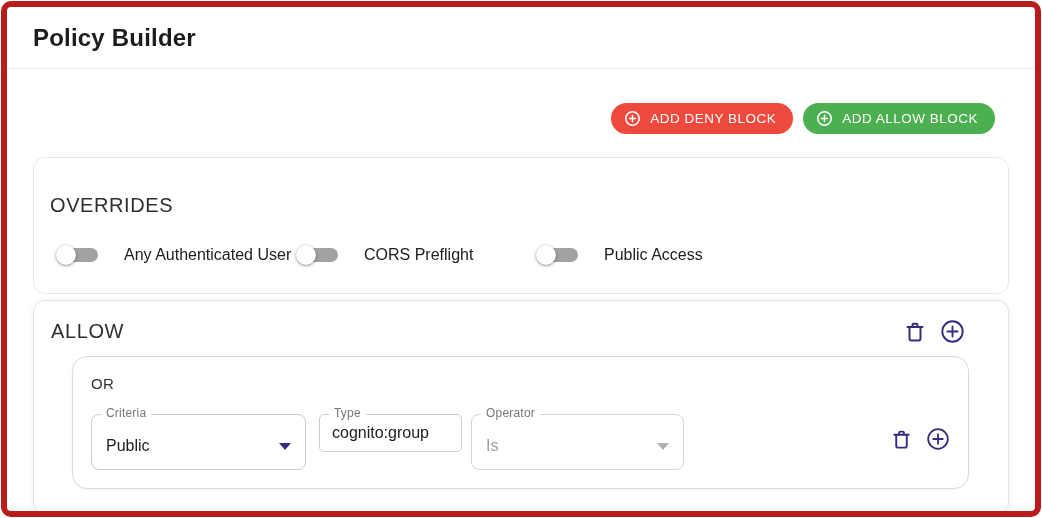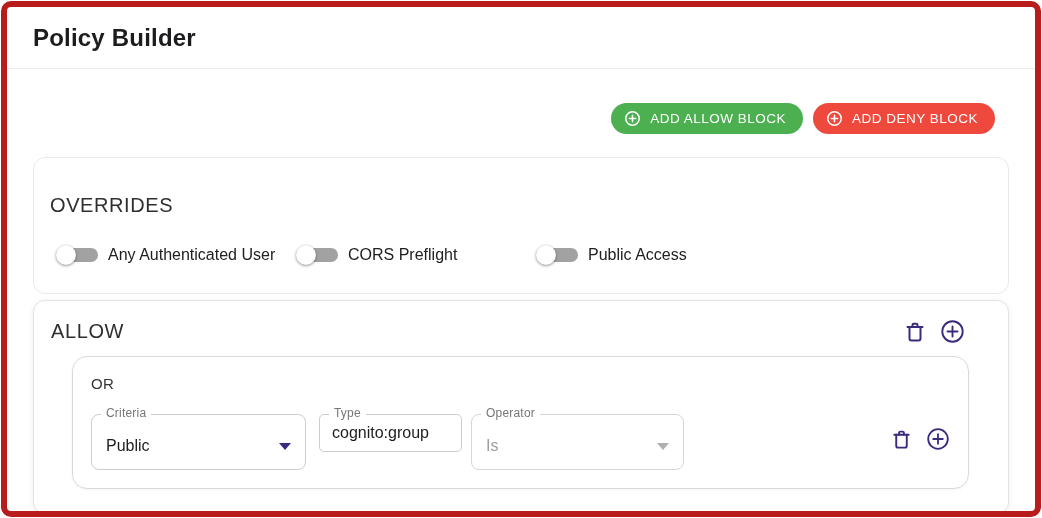--- a/index.html
+++ b/index.html
@@ -62,21 +62,21 @@
     border: 1px solid #e3e3e3;
     box-shadow: 0 1px 6px rgba(0,0,0,0.07);
     padding: 16px 16px 24px 16px;
   }
   .section-title {
     font-size: 20px; font-weight: 400; color: #2f2f2f; letter-spacing: 0.6px;
   }
 
   
   .toggles-row { margin-top: 26px; display: flex; align-items: center; margin-left: 6px; }
-  .toggle-group { display: flex; align-items: center; gap: 10px; width: 240px; }
+  .toggle-group { display: flex; align-items: center; gap: 26px; width: 240px; }
   .switch {
     position: relative; width: 42px; height: 24px; cursor: pointer; flex: 0 0 auto;
   }
   .switch .track {
     position: absolute; right: 0; top: 5px;
     width: 34px; height: 14px; border-radius: 7px;
     background: #a2a2a2;
   }
   .switch .thumb {
     position: absolute; left: 0; top: 2px;
@@ -154,37 +154,37 @@
 
 <div class="page">
 
   <header class="panel-header">
     <h1 class="page-title">Policy Builder</h1>
   </header>
 
   <div class="content">
 
     <div class="actions-row">
+      <button class="pill-btn deny">
+        <span>
+          <svg width="17" height="17" viewBox="0 0 24 24" fill="none" stroke="#ffffff" stroke-width="2.2" stroke-linecap="round">
+            <circle cx="12" cy="12" r="9.5"></circle>
+            <path d="M12 7.5v9M7.5 12h9"></path>
+          </svg>
+        </span>
+        <span>ADD DENY BLOCK</span>
+      </button>
       <button class="pill-btn allow">
         <span>
           <svg width="17" height="17" viewBox="0 0 24 24" fill="none" stroke="#ffffff" stroke-width="2.2" stroke-linecap="round">
             <circle cx="12" cy="12" r="9.5"></circle>
             <path d="M12 7.5v9M7.5 12h9"></path>
           </svg>
         </span>
         <span>ADD ALLOW BLOCK</span>
-      </button>
-      <button class="pill-btn deny">
-        <span>
-          <svg width="17" height="17" viewBox="0 0 24 24" fill="none" stroke="#ffffff" stroke-width="2.2" stroke-linecap="round">
-            <circle cx="12" cy="12" r="9.5"></circle>
-            <path d="M12 7.5v9M7.5 12h9"></path>
-          </svg>
-        </span>
-        <span>ADD DENY BLOCK</span>
       </button>
     </div>
 
     <section class="card overrides">
       <h2 class="section-title">OVERRIDES</h2>
       <div class="toggles-row">
 
         <div class="toggle-group">
           <span class="switch">
             <span class="track"></span>

